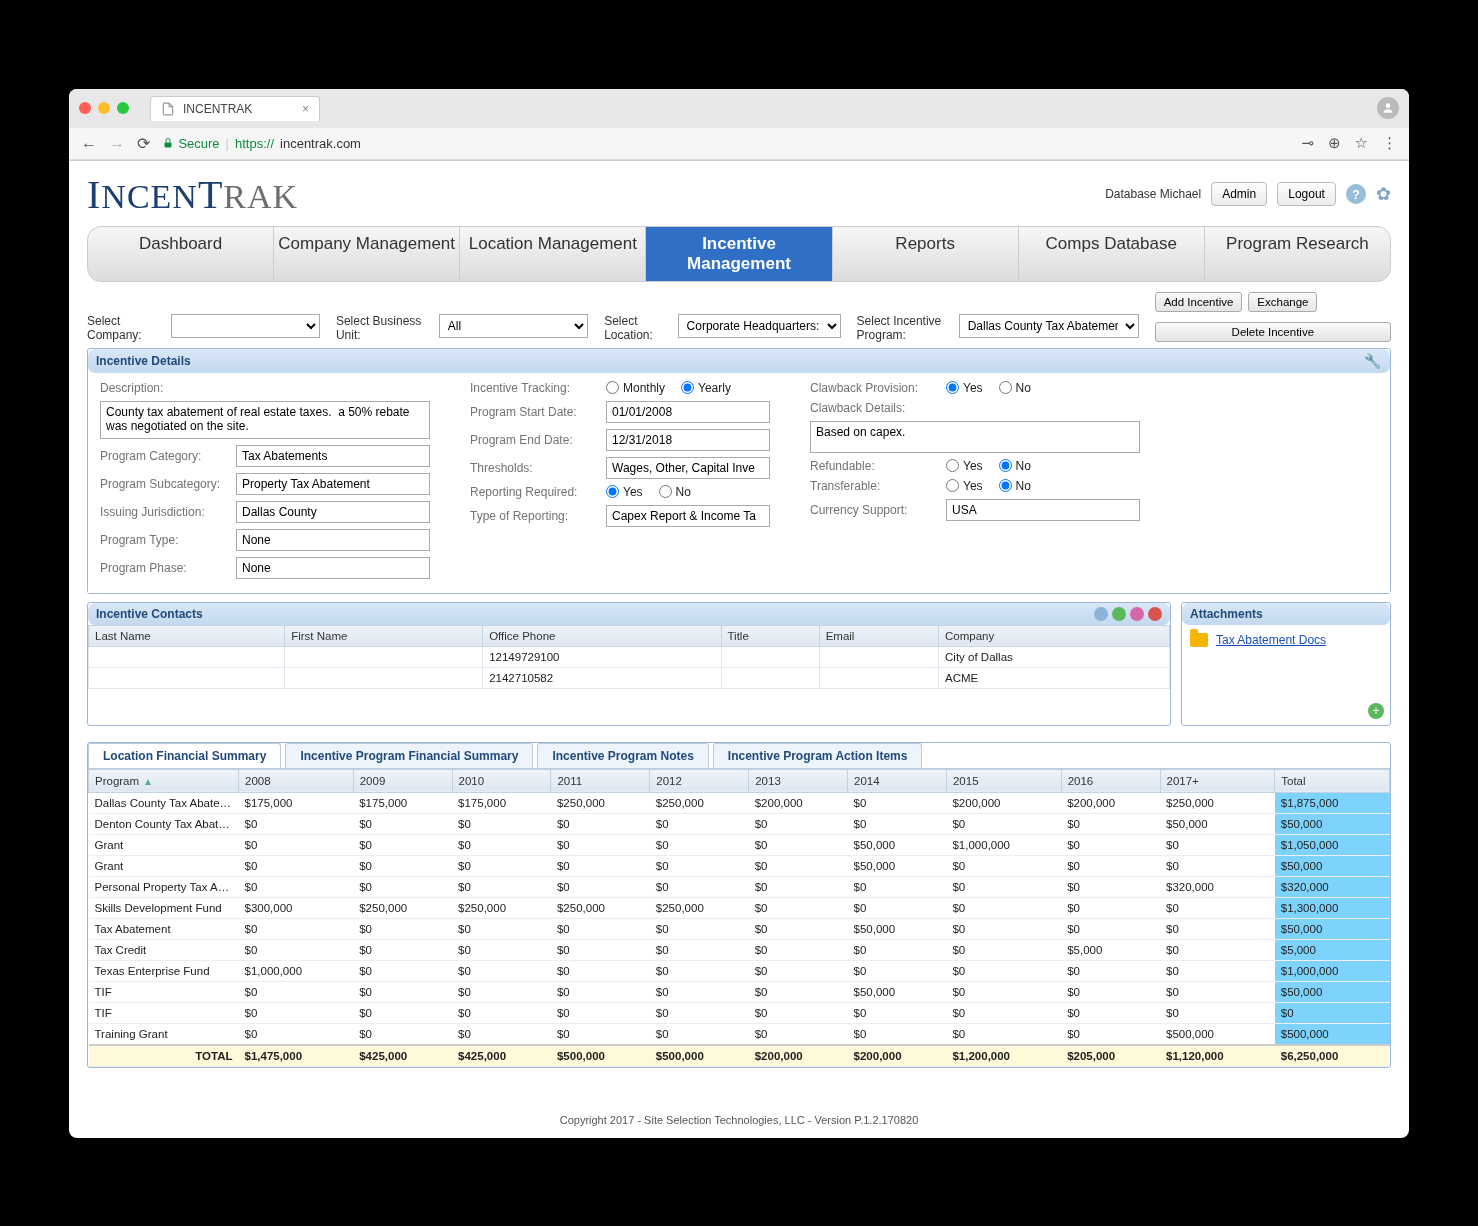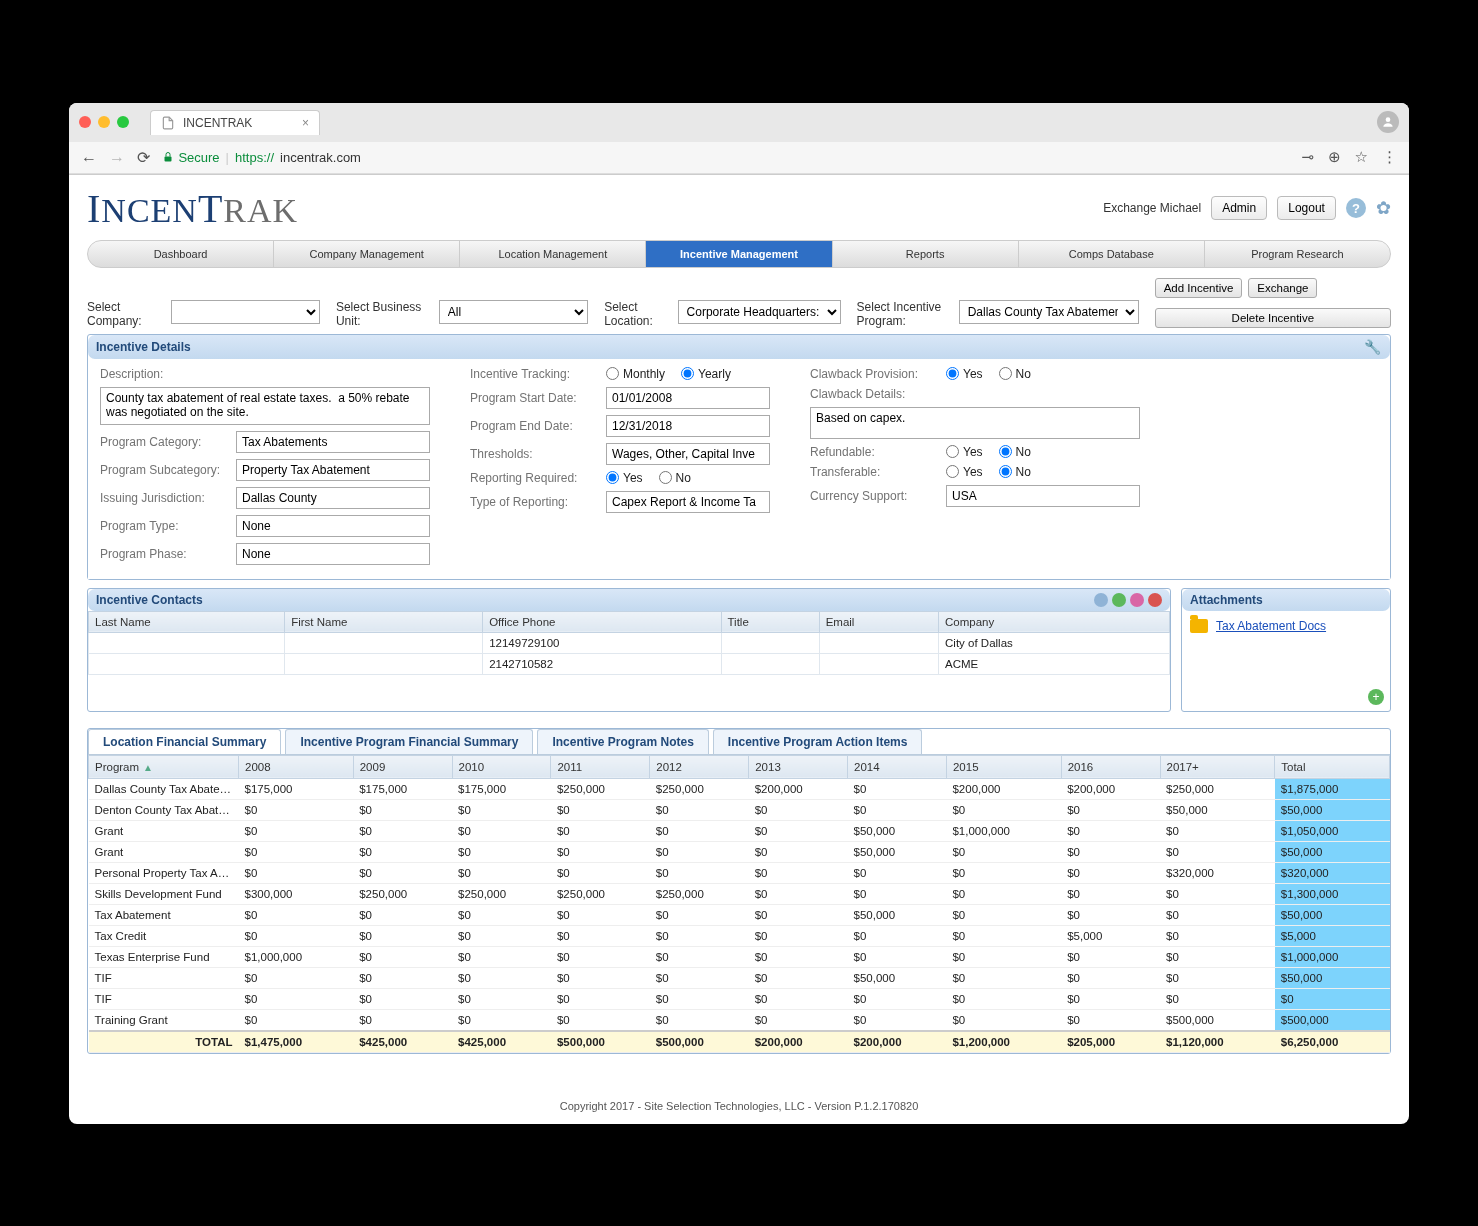--- a/index.html
+++ b/index.html
@@ -22,21 +22,21 @@
   .page { padding: 10px 18px 8px 18px; }
   .header-row{display:flex;align-items:center;justify-content:space-between;margin-bottom:8px;}
   .logo{font-family:Georgia,serif;font-size:34px;color:#1c3f73;letter-spacing:1px;font-weight:400;}
   .logo .big{font-size:40px;}
   .logo .trak{color:#6d6d6d;}
   .header-right{display:flex;align-items:center;gap:10px;font-size:12px;color:#333;}
   .btn{background:linear-gradient(#fdfdfd,#ececec);border:1px solid #bbb;border-radius:4px;padding:4px 10px;font-size:12px;cursor:pointer;}
   .icn-circle{width:20px;height:20px;border-radius:50%;background:#97bdd9;color:#fff;display:flex;align-items:center;justify-content:center;font-weight:bold;font-size:13px;}
   .gear{color:#7fa6c7;font-size:18px;}
   .navtabs{display:flex;background:linear-gradient(#f6f6f6,#dcdcdc);border:1px solid #ccc;border-radius:14px;overflow:hidden;margin-bottom:10px;}
-  .navtabs .ntab{flex:1;text-align:center;padding:7px 4px;font-size:11px;color:#333;border-right:1px solid #ccc;cursor:pointer;}
+  .navtabs .ntab{flex:1;text-align:center;padding:7px 4px;font-size:17px;color:#333;border-right:1px solid #ccc;cursor:pointer;}
   .navtabs .ntab:last-child{border-right:none;}
   .navtabs .ntab.active{background:#2f6fc5;color:#fff;font-weight:600;}
   .filters{display:flex;gap:16px;align-items:flex-end;margin-bottom:6px;}
   .fcol{display:flex;gap:4px;font-size:12px;}
   .fcol label{color:#333;}
   .sel{border:1px solid #aaa;background:#fff;font-size:12px;padding:3px 4px;height:24px;}
   .btn-sm{background:linear-gradient(#fafafa,#e4e4e4);border:1px solid #aaa;border-radius:3px;padding:3px 8px;font-size:11.5px;cursor:pointer;white-space:nowrap;}
   .btngroup{display:flex;gap:6px;flex-wrap:wrap;margin-left:auto;}
   .panel{border:1px solid #9cb8d6;border-radius:3px;margin-bottom:8px;}
   .panel-head{background:linear-gradient(#d9e7f7,#c3d9ef);padding:4px 8px;font-weight:bold;color:#224a7a;font-size:12px;display:flex;align-items:center;border-radius:7px;}
@@ -123,21 +123,21 @@
       </div>
     </div>
   </div>
 
   <div class="page">
     <div class="header-row">
       <div class="logo">
         <span class="big">I</span>NCEN<span class="big">T</span><span class="trak">RAK</span>
       </div>
       <div class="header-right">
-        <span>Exchange Michael</span>
+        <span>Database Michael</span>
         <button class="btn">Admin</button>
         <button class="btn">Logout</button>
         <span class="icn-circle">?</span>
         <span class="gear">✿</span>
       </div>
     </div>
 
     <div class="navtabs" id="navtabs">
         <div class="ntab">Dashboard</div>
         <div class="ntab">Company Management</div>

